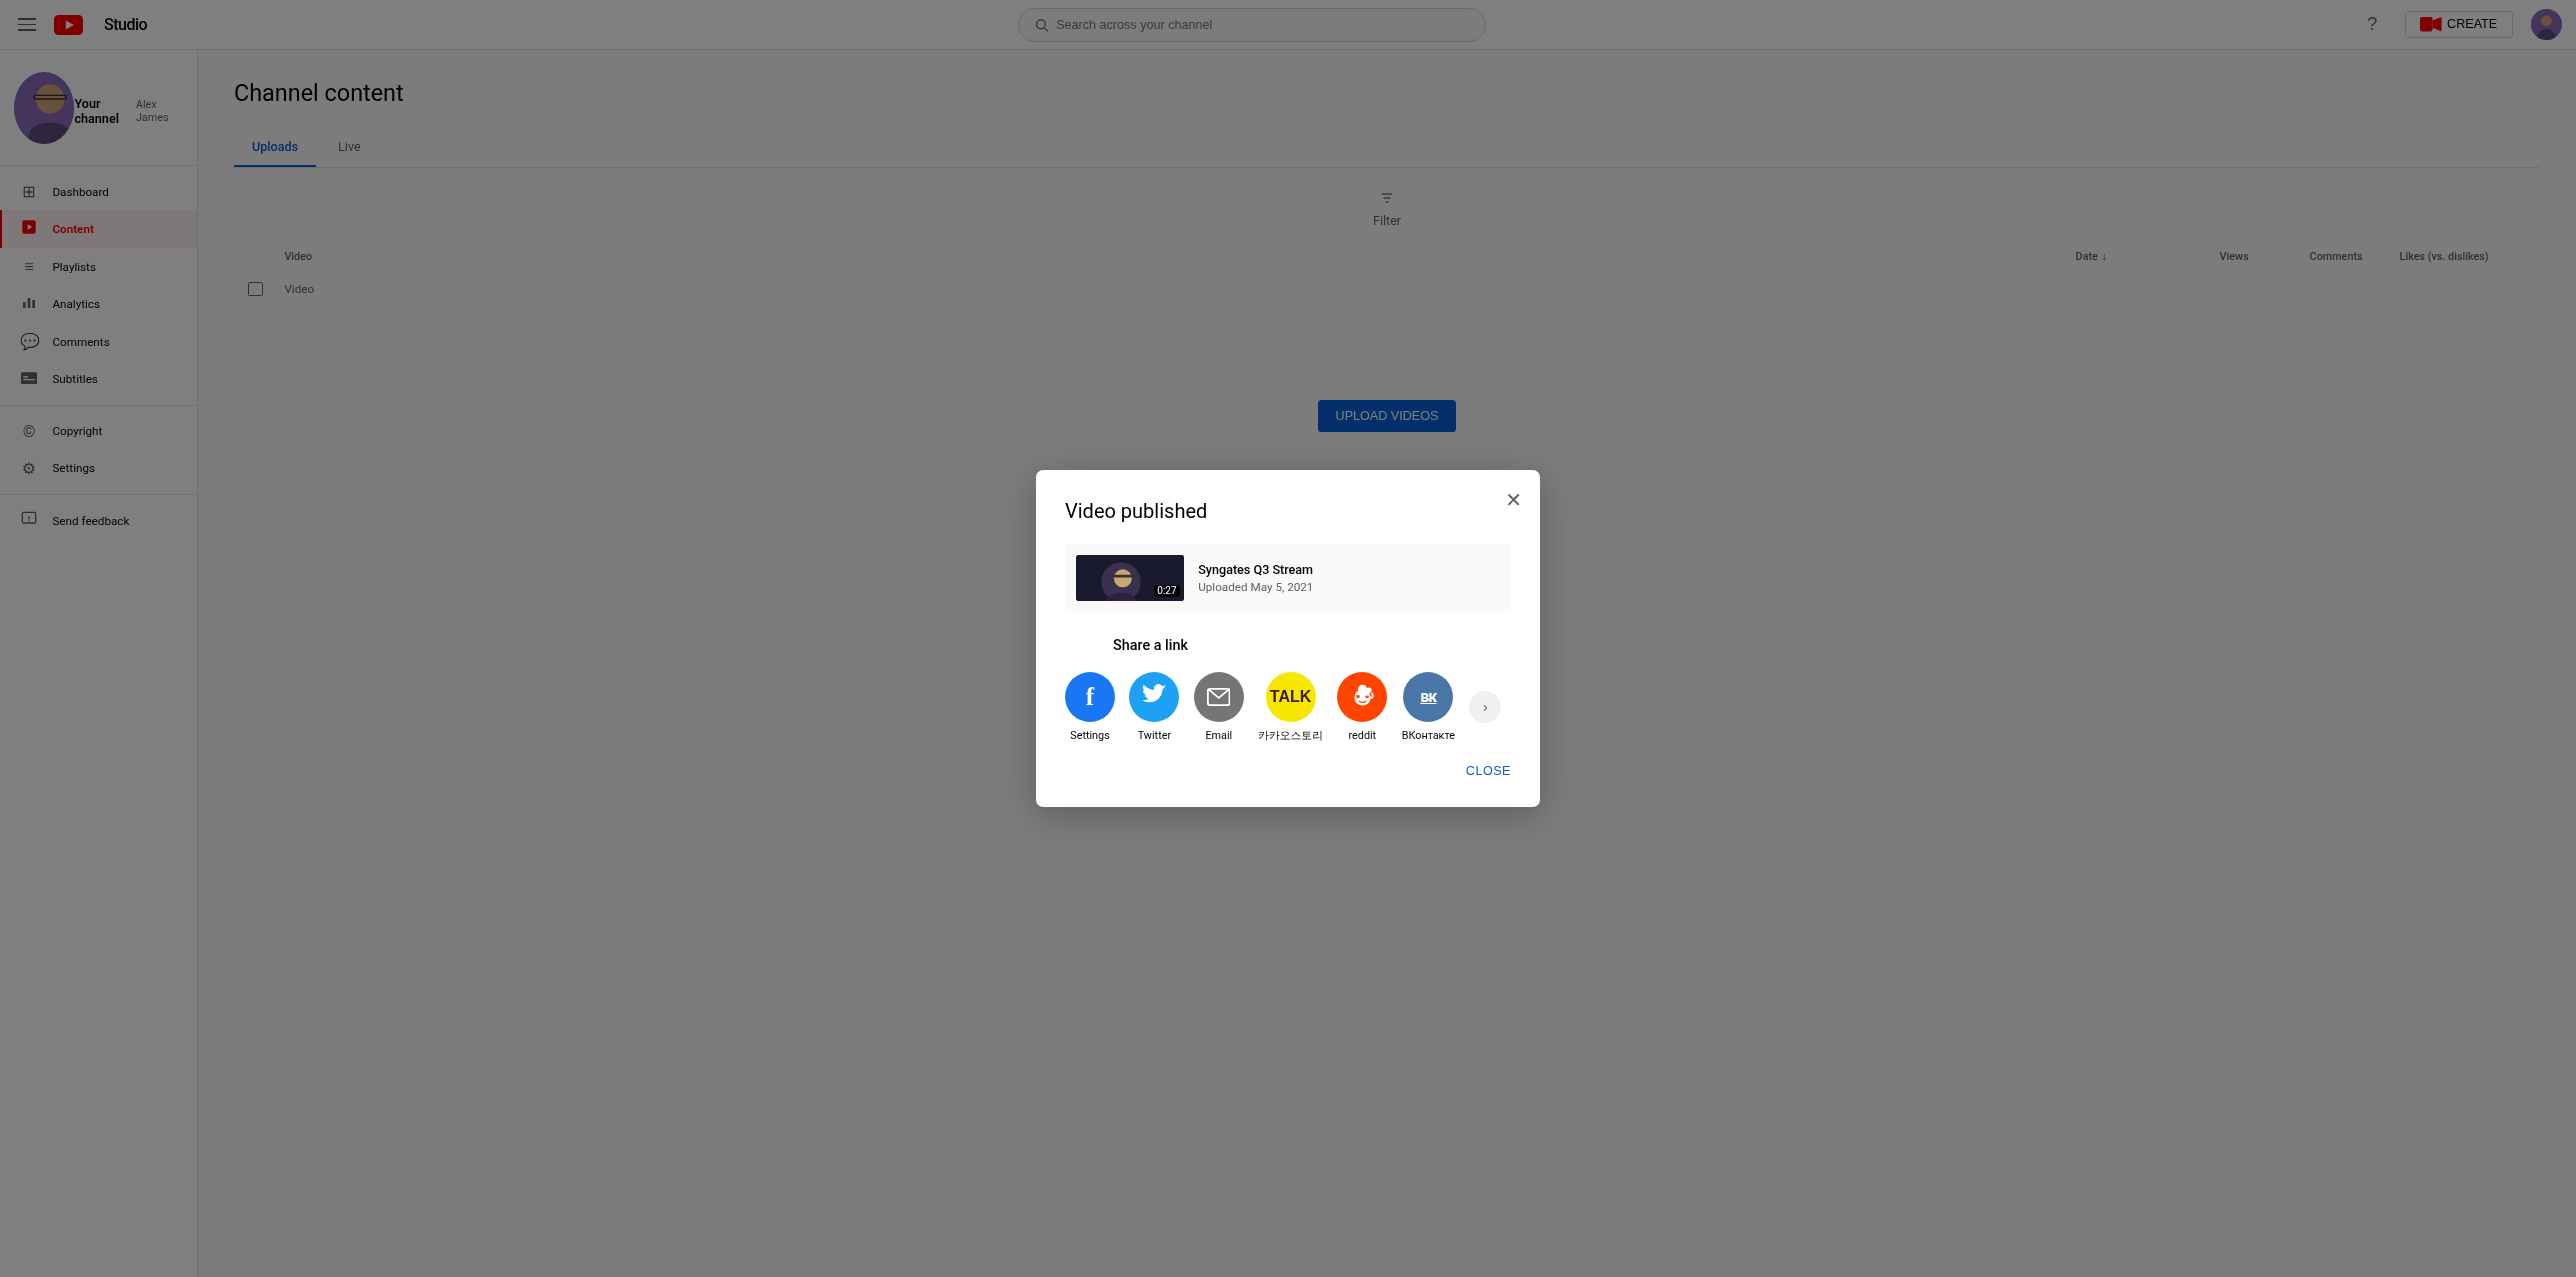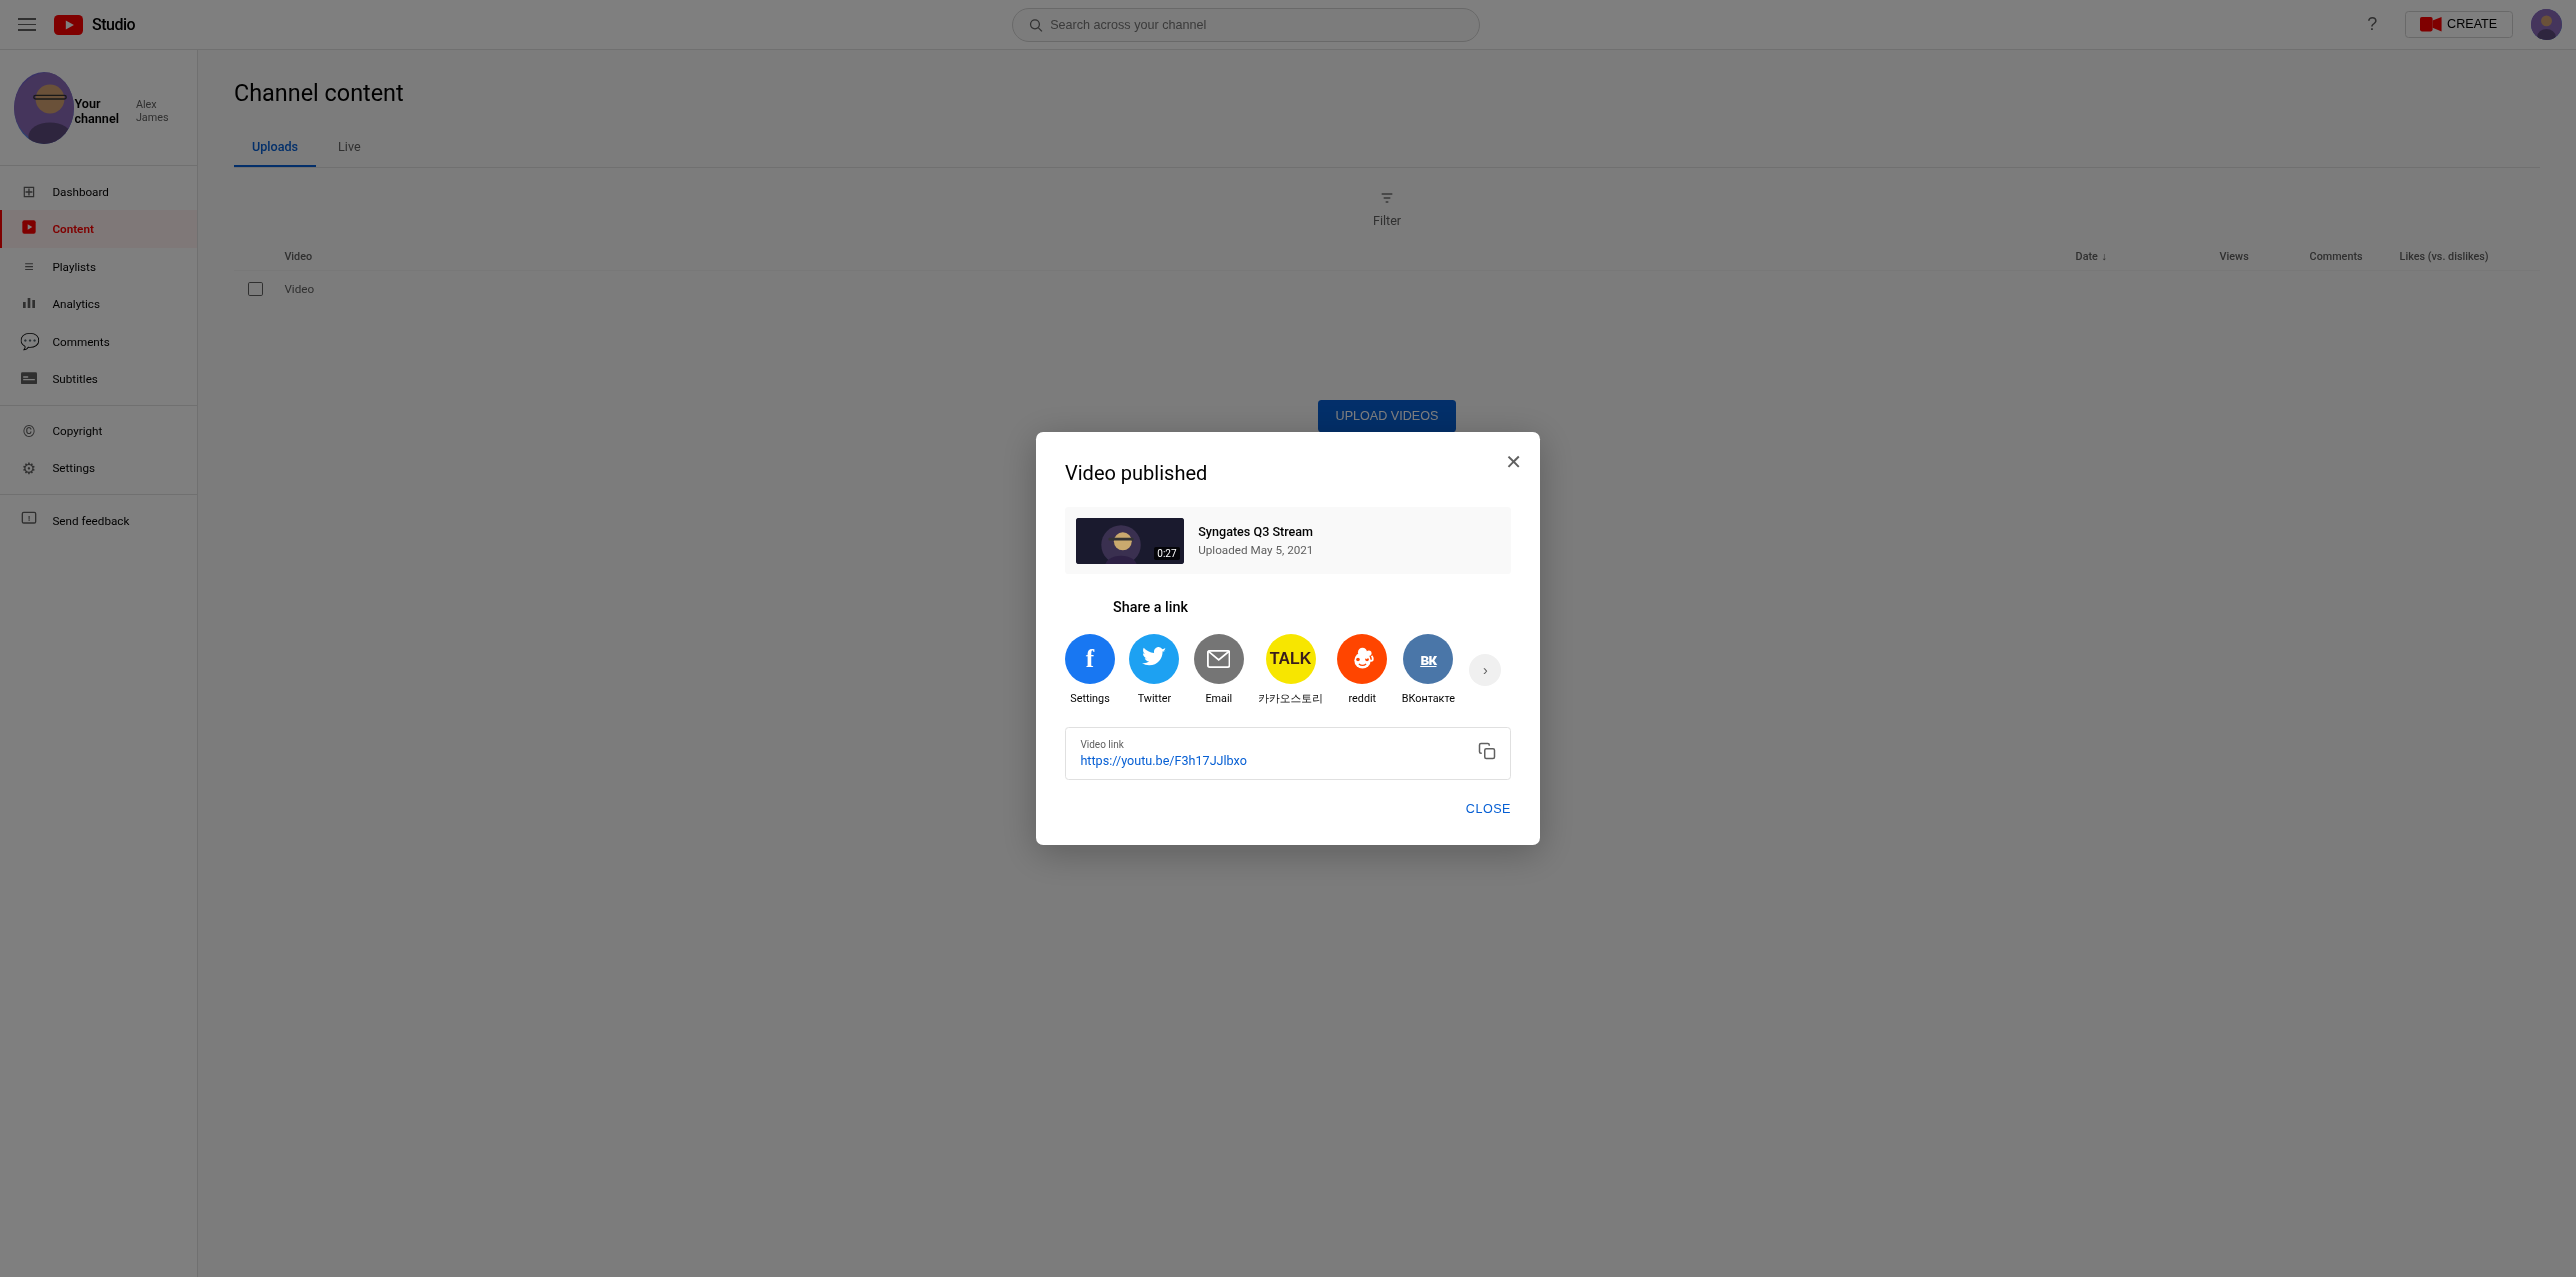--- a/index.html
+++ b/index.html
@@ -13,21 +13,21 @@
       background: #fff;
       padding: 0 14.4px;
       border-bottom: 0.9px solid #e0e0e0;
       position: fixed;
       top: 0; left: 0; right: 0;
       z-index: 100;
     }
     .header-left { display: flex; align-items: center; gap: 14.4px; }
     .hamburger { cursor: pointer; display: flex; flex-direction: column; gap: 3.6px; padding: 3.6px; }
     .hamburger span { display: block; width: 18px; height: 1.8px; background: #606060; }
-    .logo { display: flex; align-items: center; gap: 9px; text-decoration: none; }
+    .logo { display: flex; align-items: center; gap: 21px; text-decoration: none; }
     .logo-yt { width: 29px; height: 20px; }
     .logo-text { font-size: 16px; font-weight: 500; color: #030303; letter-spacing: -0.5px; }
 
     .header-search {
       flex: 1;
       display: flex;
       justify-content: center;
     }
     .search-bar {
       display: flex;
@@ -484,31 +484,19 @@
           <span style="font-size:16px;font-weight:700;letter-spacing:-0.9px;text-decoration:underline;">вк</span>
         </div>
         <span class="share-item-label">ВКонтакте</span>
       </div>
 
       <button class="share-next">
         <span>›</span>
       </button>
     </div>
 
-    <div class="video-link-box">
-      <div>
-        <div class="video-link-label">Video link</div>
-        <div class="video-link-url">https://youtu.be/F3h17JJlbxo</div>
-      </div>
-      <button class="copy-btn">
-        <svg width="18" height="18" viewBox="0 0 24 24">
-          <rect x="9" y="9" width="13" height="13" rx="2" fill="none" stroke="#606060" stroke-width="2"></rect>
-          <path d="M5 15H4a2 2 0 01-2-2V4a2 2 0 012-2h9a2 2 0 012 2v1" fill="none" stroke="#606060" stroke-width="2"></path>
-        </svg>
-      </button>
-    </div>
 
     <div class="modal-footer">
       <button class="close-text-btn">CLOSE</button>
     </div>
   </div>
 </div>
 
 
 </body></html>

